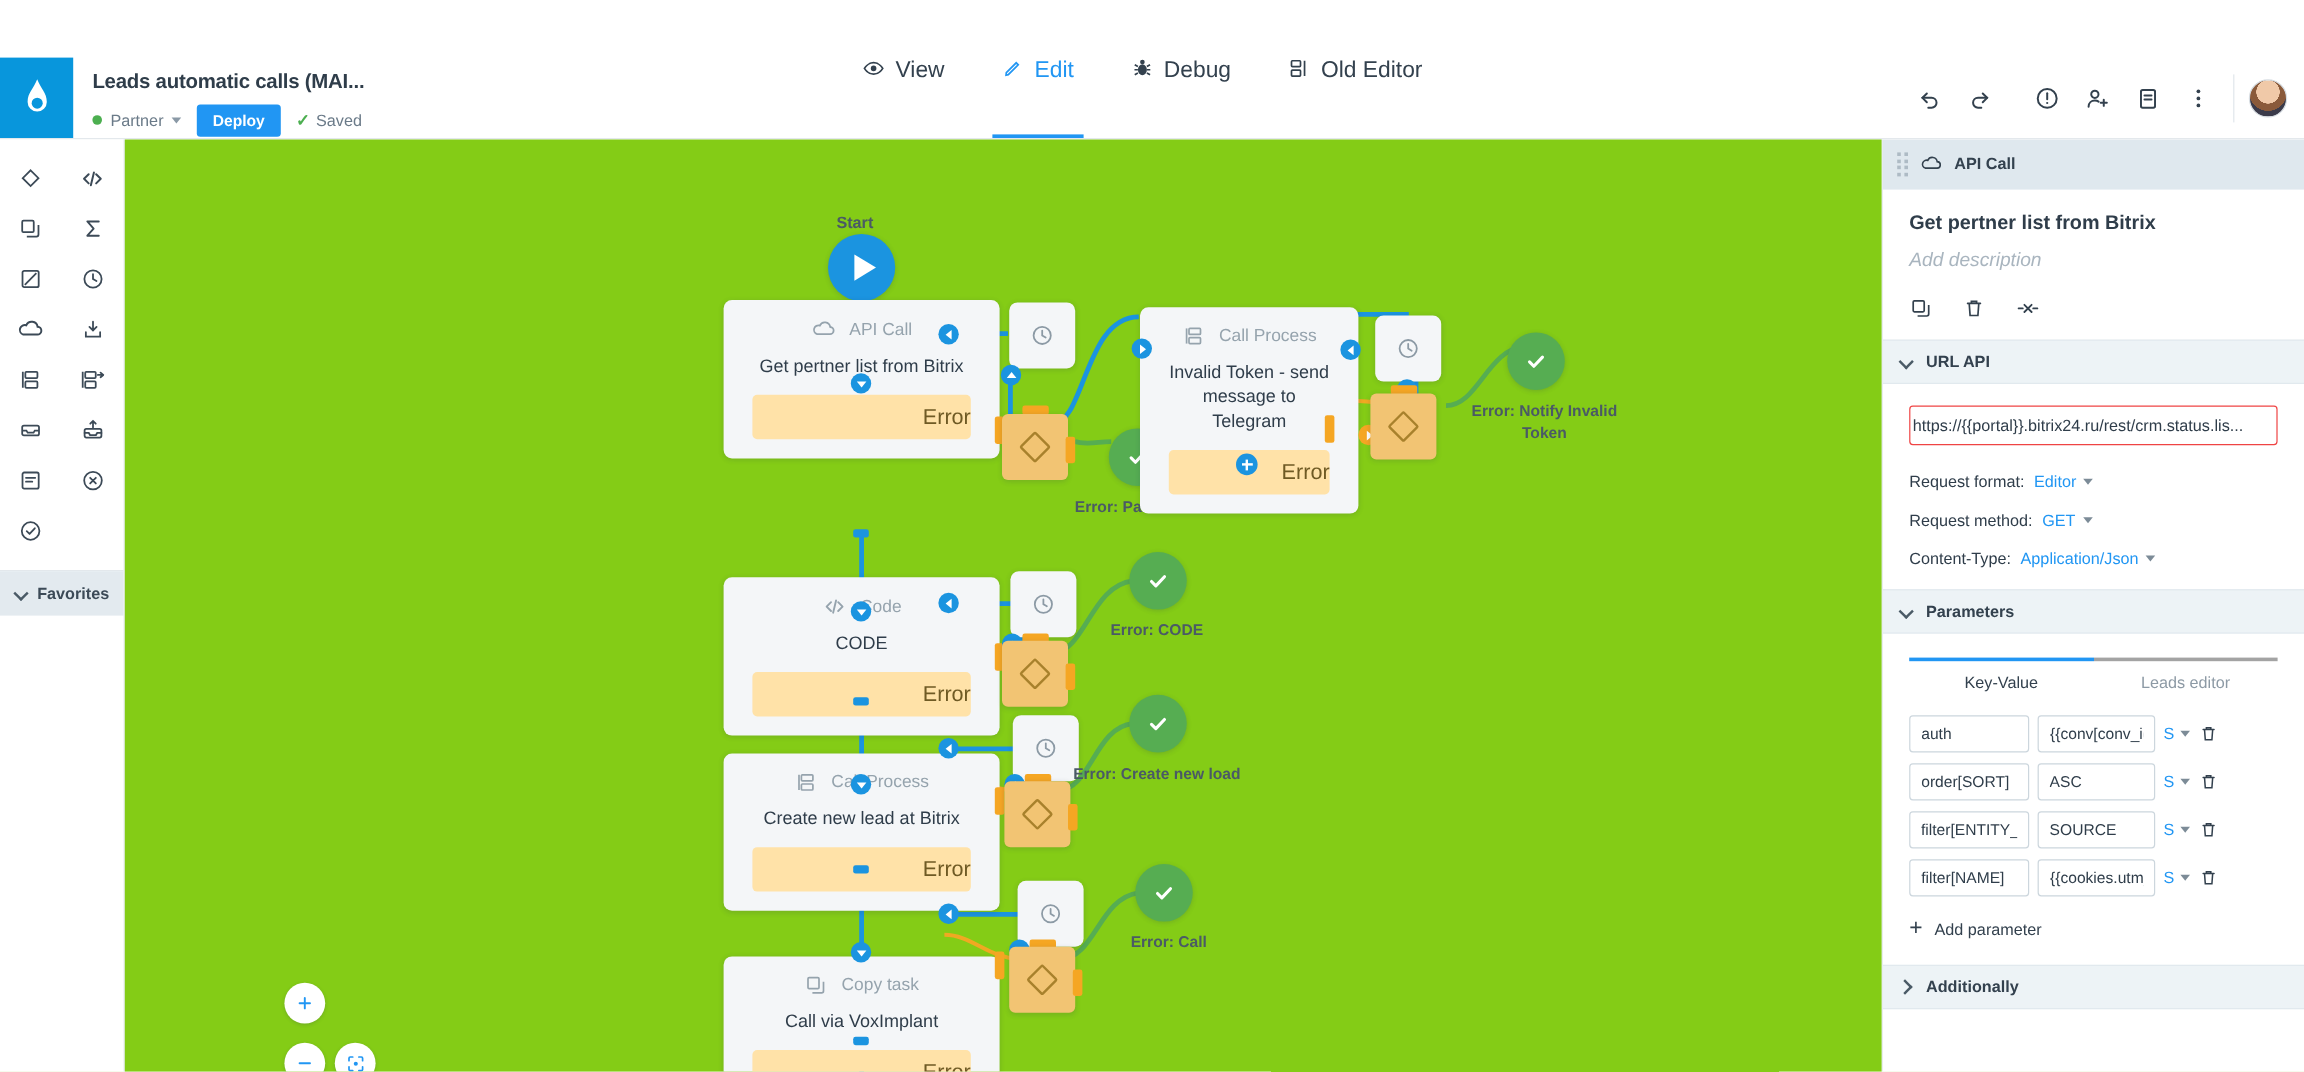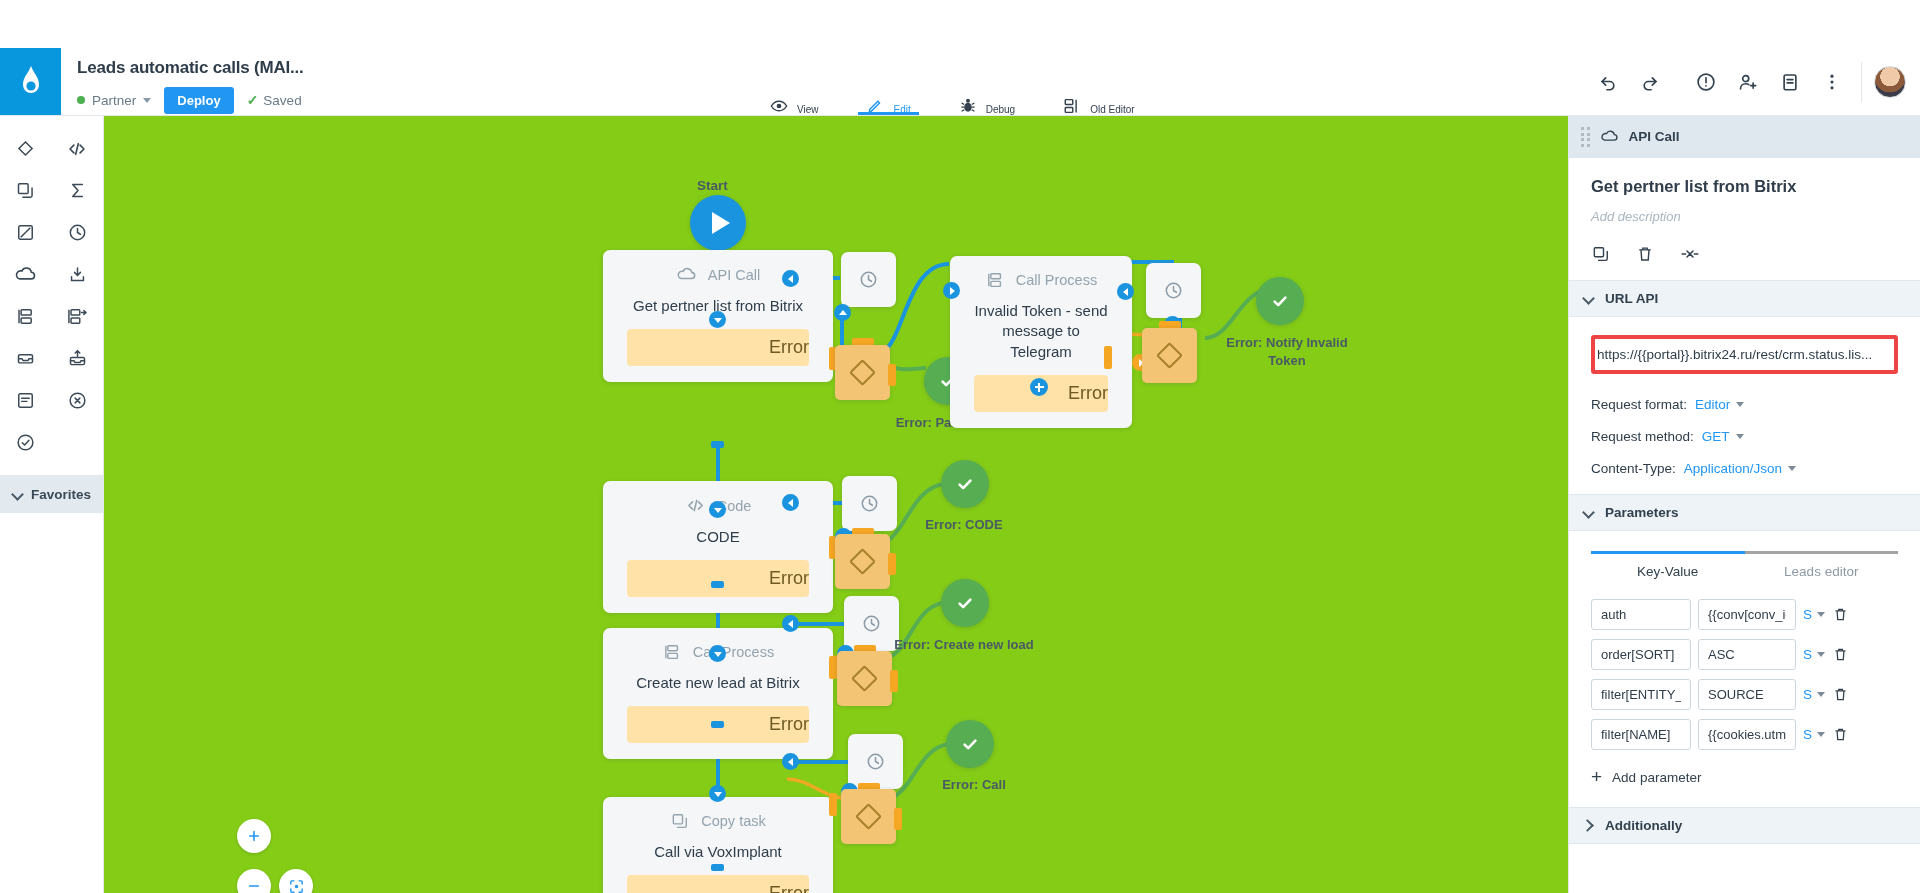--- a/index.html
+++ b/index.html
@@ -35,22 +35,22 @@
   .btn-deploy {
     background: #2196f3; color: #fff; font-size: 13px; font-weight: bold;
     border: none; border-radius: 3px; padding: 6px 13px; cursor: pointer;
     font-family: "Liberation Sans", sans-serif;
   }
   .saved { display: flex; align-items: center; gap: 5px; font-size: 13.5px; color: #6a7a88; }
   .saved-check { color: #4caf50; font-size: 14px; font-weight: bold; }
 
   .nav-center { flex: 1; display: flex; align-items: center; justify-content: center; gap: 44px; height: 100%; }
   .nav-item {
-    display: flex; align-items: flex-end; gap: 9px;
-    font-size: 10px; color: #33414e; cursor: pointer;
+    display: flex; align-items: flex-start; gap: 9px;
+    font-size: 19px; color: #33414e; cursor: pointer;
     height: 100%; position: relative; padding: 0 2px;
   }
   .nav-item.active { color: #2196f3; }
   .nav-item.active::after {
     content: ""; position: absolute; left: -6px; right: -6px; bottom: 0;
     height: 3px; background: #2196f3;
   }
   .nav-ico { width: 18px; height: 18px; display: block; }
 
   .tools-right { display: flex; align-items: center; gap: 0px; padding-right: 14px; }
@@ -168,39 +168,39 @@
   .rp-head {
     background: #dfe8ee; display: flex; align-items: center; gap: 10px;
     padding: 11px 14px 11px 12px;
   }
   .grip { display: grid; grid-template-columns: 3px 3px; gap: 2.5px; }
   .grip i { width: 3px; height: 3px; background: #aebbc5; display: block; }
   .rp-head-label { font-size: 13.5px; font-weight: bold; color: #33414e; }
   .rp-body { padding: 0; overflow-y: auto; flex: 1; }
   .rp-section-pad { padding: 19px 22px 16px 22px; }
   .rp-node-title { font-size: 16.5px; font-weight: bold; color: #2f3d4a; }
-  .rp-desc { margin-top: 13px; font-size: 13px; color: #a9b5bf; font-style: italic; cursor: text; }
+  .rp-desc { margin-top: 13px; font-size: 16px; color: #a9b5bf; font-style: italic; cursor: text; }
   .rp-actions { display: flex; gap: 24px; margin-top: 20px; color: #33414e; }
   .rp-act { cursor: pointer; display: flex; align-items: center; }
 
   .acc-head {
     background: #edf3f6; border-top: 1px solid #e1e9ee; border-bottom: 1px solid #e1e9ee;
     display: flex; align-items: center; gap: 11px; padding: 10px 14px;
     font-size: 13.5px; font-weight: bold; color: #33414e; cursor: pointer;
   }
   .chev { width: 11px; height: 11px; position: relative; }
   .chev::after {
     content: ""; position: absolute; left: 1px; top: 1px; width: 7px; height: 7px;
     border-right: 2px solid #4a5a66; border-bottom: 2px solid #4a5a66; transform: rotate(45deg);
   }
   .chev.right::after { transform: rotate(-45deg); left: 0px; top: 1px; }
 
   .fld-pad { padding: 18px 22px 6px 22px; }
   .txt-input {
-    width: 100%; border: 4px solid #ef4444; border-radius: 3px; padding: 8px 2px;
+    width: 100%; border: 1px solid #ef4444; border-radius: 3px; padding: 8px 2px;
     font-size: 13.5px; color: #2f3d4a; font-family: "Liberation Sans", sans-serif;
     background: #fff; outline: none;
   }
   .kv-line { display: flex; align-items: center; gap: 8px; font-size: 13.5px; color: #2f3d4a; padding: 0 22px; margin-top: 17px; }
   .kv-val { color: #2196f3; cursor: pointer; display: flex; align-items: center; gap: 6px; }
   .caret-blue { width: 0; height: 0; border-left: 4.5px solid transparent; border-right: 4.5px solid transparent; border-top: 5px solid #7c8b97; }
 
   .tabs-wrap { padding: 20px 22px 0 22px; }
   .tabs-row { display: flex; }
   .tab {

